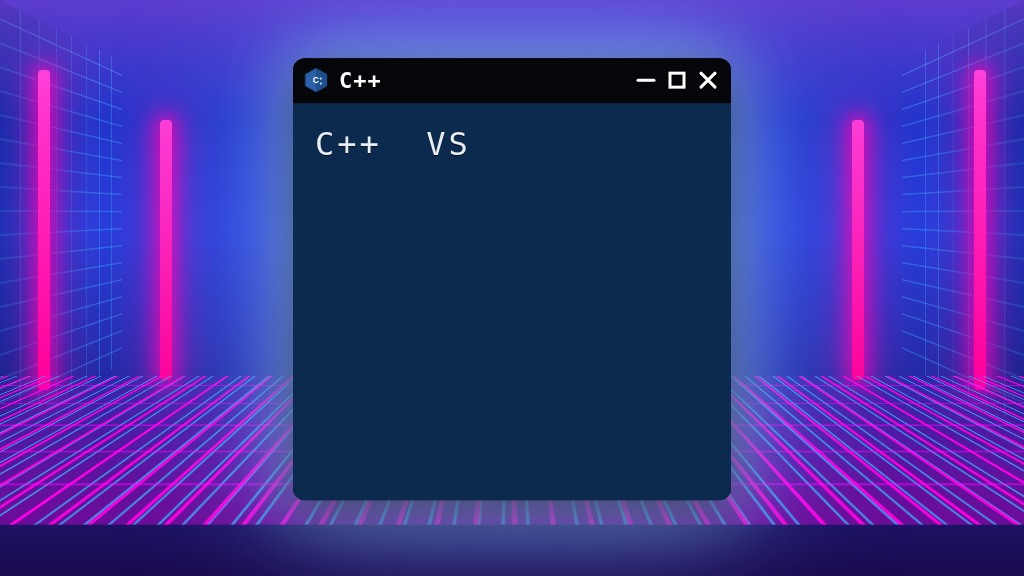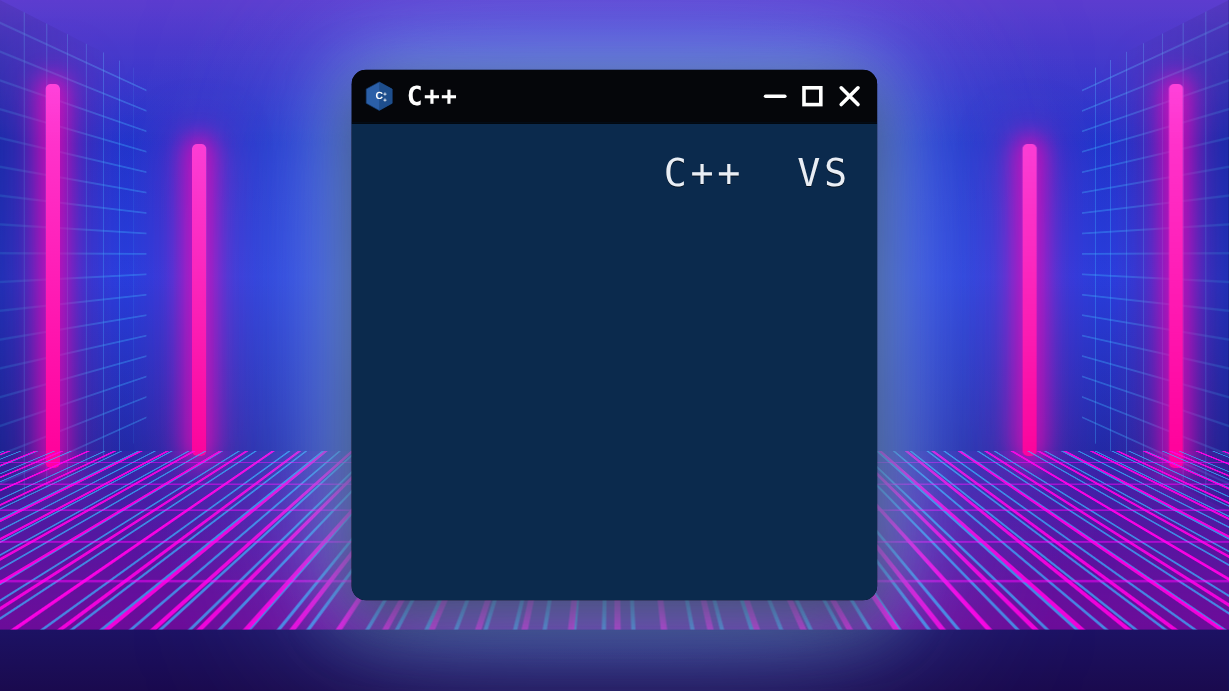--- a/index.html
+++ b/index.html
@@ -96,21 +96,20 @@
     }
     .titlebar .title{
       font-size:22px; font-weight:700; letter-spacing:1px;
       font-family: Consolas, "Lucida Console", monospace;
     }
     .win-controls{ margin-left:auto; display:flex; gap:10px; align-items:center; }
     .ctl{ color:#fff; cursor:pointer; display:inline-flex; }
     .content{
       background:#0b2a4d; height:398px; padding:22px 22px;
       border-top:1px solid #000;
-      text-align:right;
     }
     .headline{
       font-family: Consolas, "Lucida Console", monospace;
       font-size:32px; font-weight:400; letter-spacing:3px; color:#e9eef5;
       text-shadow: 0 1px 0 rgba(0,0,0,0.6);
       white-space: pre;
     }
   </style>
 </head>
 <body>

